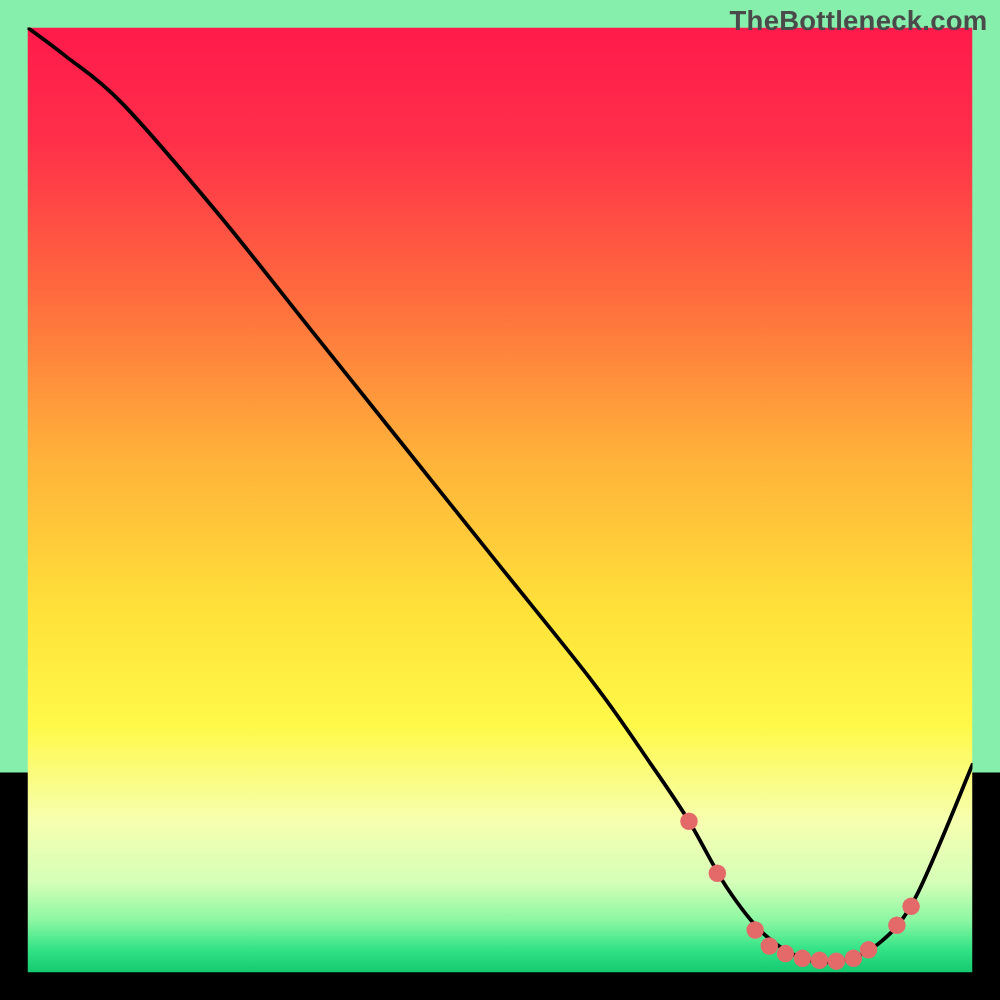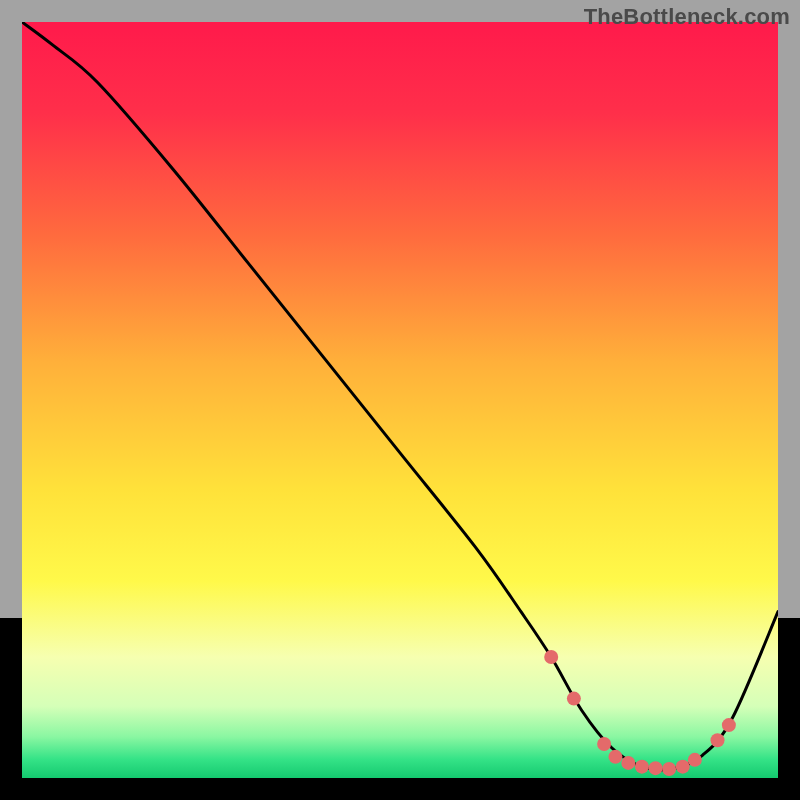--- a/index.html
+++ b/index.html
@@ -8,21 +8,21 @@
     width: 800px;
     height: 800px;
     background: #000;
     overflow: hidden;
     font-family: Arial, Helvetica, sans-serif;
   }
   .stage {
     position: relative;
     width: 800px;
     height: 618px;
-    background: #a3a3a3;
+    background: #86efac;
   }
   .watermark {
     position: absolute;
     top: 4px;
     right: 10px;
     color: #4a4a4a;
     font-size: 22px;
     font-weight: 600;
     letter-spacing: 0.2px;
     z-index: 5;

